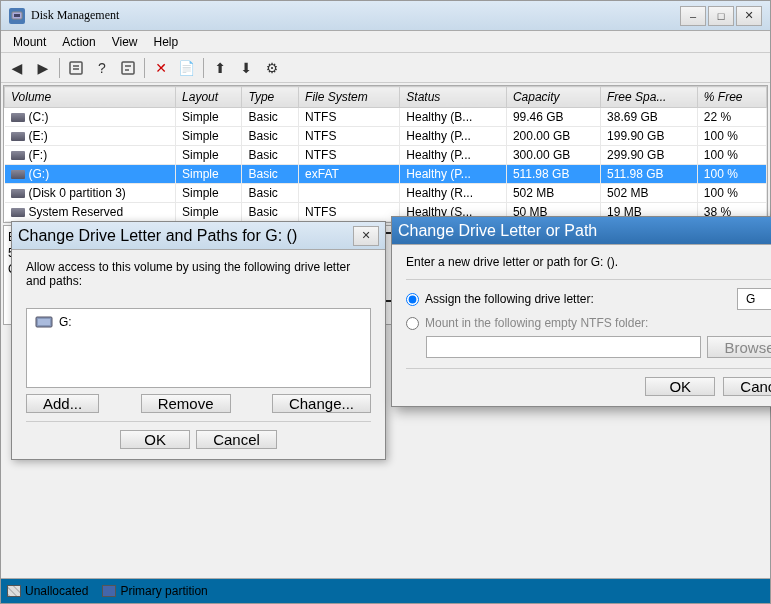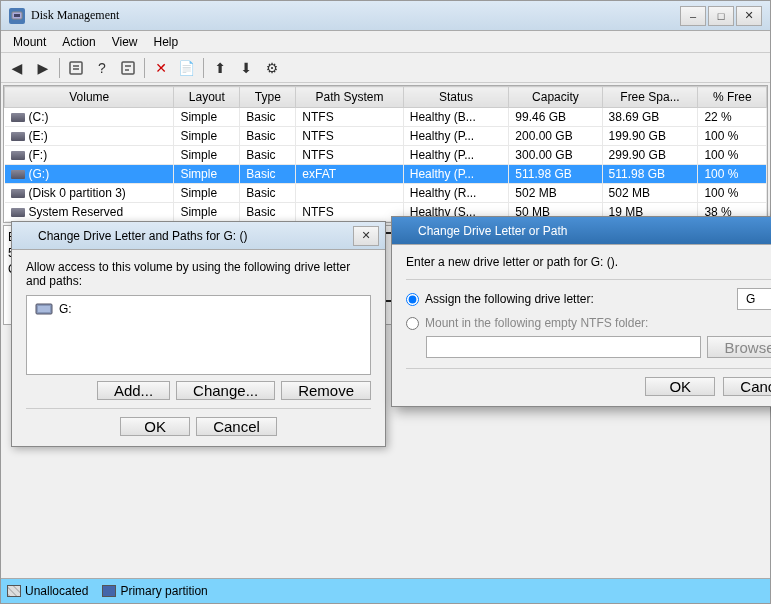--- a/index.html
+++ b/index.html
@@ -91,23 +91,24 @@
     
     .disk-table {
       width: 100%;
       border-collapse: collapse;
       background: white;
     }
     .disk-table th {
       background: linear-gradient(to bottom, #f0f0f0, #e0e0e0);
       border: 1px solid #ccc;
       padding: 3px 6px;
-      text-align: center;
+      text-align: left;
       font-weight: normal;
       white-space: nowrap;
+      font-style: italic;
     }
     .disk-table td {
       border-bottom: 1px solid #e8e8e8;
       border-right: 1px solid #e8e8e8;
       padding: 2px 6px;
       white-space: nowrap;
     }
     .disk-table tr.selected td { background: #3399ff; color: white; }
 
     .table-container {
@@ -124,21 +125,21 @@
       display: flex; flex-direction: column; justify-content: flex-start;
     }
     .disk-label-col div { margin-bottom: 2px; }
 
     
     .legend {
       display: flex;
       padding: 12px 6px;
       gap: 14px;
       border-top: 1px solid #aaa;
-      background: #7dd3fc;
+      background: #0369a1;
       position: absolute;
       bottom: 0; left: 0; right: 0;
       height: 24px;
     }
     .legend-item {
       display: flex; align-items: center; gap: 4px;
     }
     .legend-box {
       width: 14px; height: 12px;
       border: 1px solid #555;
@@ -154,21 +155,21 @@
       box-shadow: 2px 2px 8px rgba(0,0,0,0.3);
       z-index: 10;
     }
     .dialog-title-bar {
       background: linear-gradient(to bottom, #dde9f5, #c8daea);
       height: 28px;
       display: flex; align-items: center;
       padding: 0 6px;
       border-bottom: 1px solid #aaa;
     }
-    .dialog-title-text { flex: 1; font-size: 12px; margin-left: 20px; }
+    .dialog-title-text { flex: 1; font-size: 16px; }
     .dialog-content { padding: 10px 14px; }
 
     
     .dialog-main {
       position: absolute;
       top: 215px; left: 390px;
       width: 428px;
       background: #f0f0f0;
       border: 1px solid #888;
       box-shadow: 4px 4px 12px rgba(0,0,0,0.4);
@@ -284,21 +285,21 @@
     <button class="toolbar-btn">⚙</button>
   </div>
 
   <div class="table-container">
     <table class="disk-table">
       <thead>
         <tr>
           <th>Volume</th>
           <th>Layout</th>
           <th>Type</th>
-          <th>Path System</th>
+          <th>File System</th>
           <th>Status</th>
           <th>Capacity</th>
           <th>Free Spa...</th>
           <th>% Free</th>
         </tr>
       </thead>
       <tbody id="table-body">
       <tr>
             <td><span style="display: inline-block; width: 14px; height: 9px; background: linear-gradient(rgb(136, 136, 153), rgb(85, 85, 102)); border-radius: 1px; margin-right: 4px; vertical-align: middle;"></span>(C:)</td>
             <td>Simple</td>
@@ -393,34 +394,34 @@
       <span>Primary partition</span>
     </div>
   </div>
 
   <div class="dialog-bg">
     <div class="dialog-title-bar">
       <span class="dialog-title-text">Change Drive Letter and Paths for G: ()</span>
       <button class="title-btn">✕</button>
     </div>
     <div class="dialog-content">
-      <p style="margin-bottom:7px;">Allow access to this volume by using the following drive letter and paths:</p>
+      <p style="margin-bottom:20px;">Allow access to this volume by using the following drive letter and paths:</p>
       <div class="list-box">
         <div class="list-item">
           <svg width="18" height="14" viewBox="0 0 18 14">
               <rect x="1" y="2" width="16" height="10" rx="1" fill="#8899bb" stroke="#556"></rect>
               <rect x="3" y="4" width="12" height="6" fill="#aabbdd"></rect>
             </svg>
           <span>G:</span>
         </div>
       </div>
-      <div style="display:flex; gap:6px; justify-content:flex-end; margin-top:6px;margin-left:28px;">
+      <div style="display:flex; gap:6px; justify-content:space-between; margin-top:6px;">
         <button class="dialog-btn">Add...</button>
+        <button class="dialog-btn">Remove</button>
         <button class="dialog-btn">Change...</button>
-        <button class="dialog-btn">Remove</button>
       </div>
       <div class="separator-line"></div>
       <div style="display:flex; gap:6px; justify-content:center;">
         <button class="dialog-btn">OK</button>
         <button class="dialog-btn">Cancel</button>
       </div>
     </div>
   </div>
 
   <div class="dialog-main">

